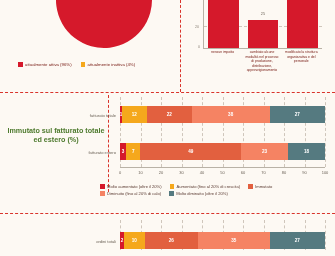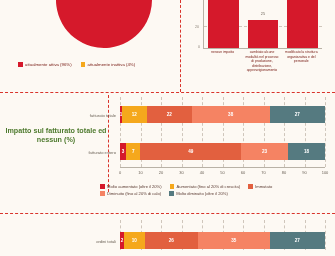--- a/index.html
+++ b/index.html
@@ -112,21 +112,21 @@
   <div class="xlabels">
     <div class="xlab">nessun impatto</div>
     <div class="xlab">cambiato alcune modalità nel processo di produzione, distribuzione, approvvigionamento</div>
     <div class="xlab">modificato la struttura organizzativa e del personale</div>
   </div>
 </div>
 
 <div class="hdash" style="top:92px"></div>
 
 <div class="panel" id="mid-panel">
-  <div class="mid-title">Impatto sul fatturato totale ed nessun (%)</div>
+  <div class="mid-title">Immutato sul fatturato totale ed estero (%)</div>
   <div class="vsep"></div>
 
   <div class="mid-plot">
     <div class="vgrid" style="left:0%"></div>
       <div class="vgrid" style="left:10%"></div>
     <div class="vgrid" style="left:20%"></div>
       <div class="vgrid" style="left:30%"></div>
     <div class="vgrid" style="left:40%"></div>
       <div class="vgrid" style="left:50%"></div>
     <div class="vgrid" style="left:60%"></div>

